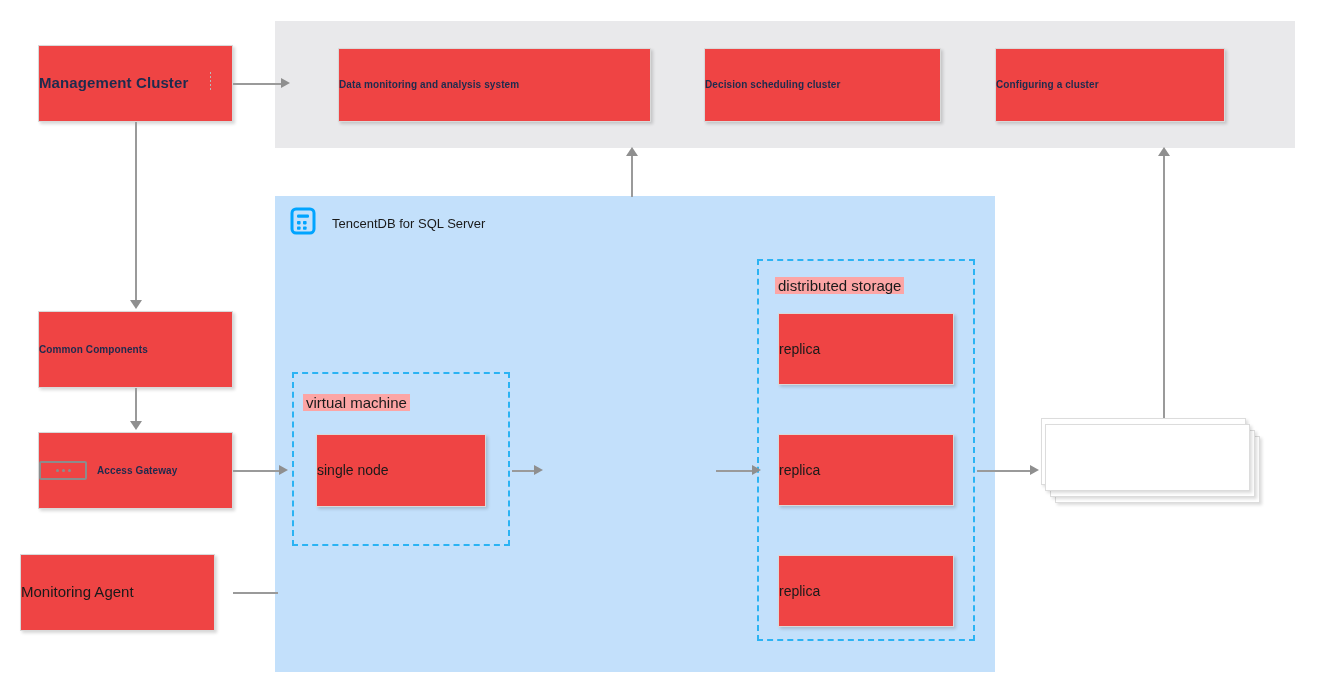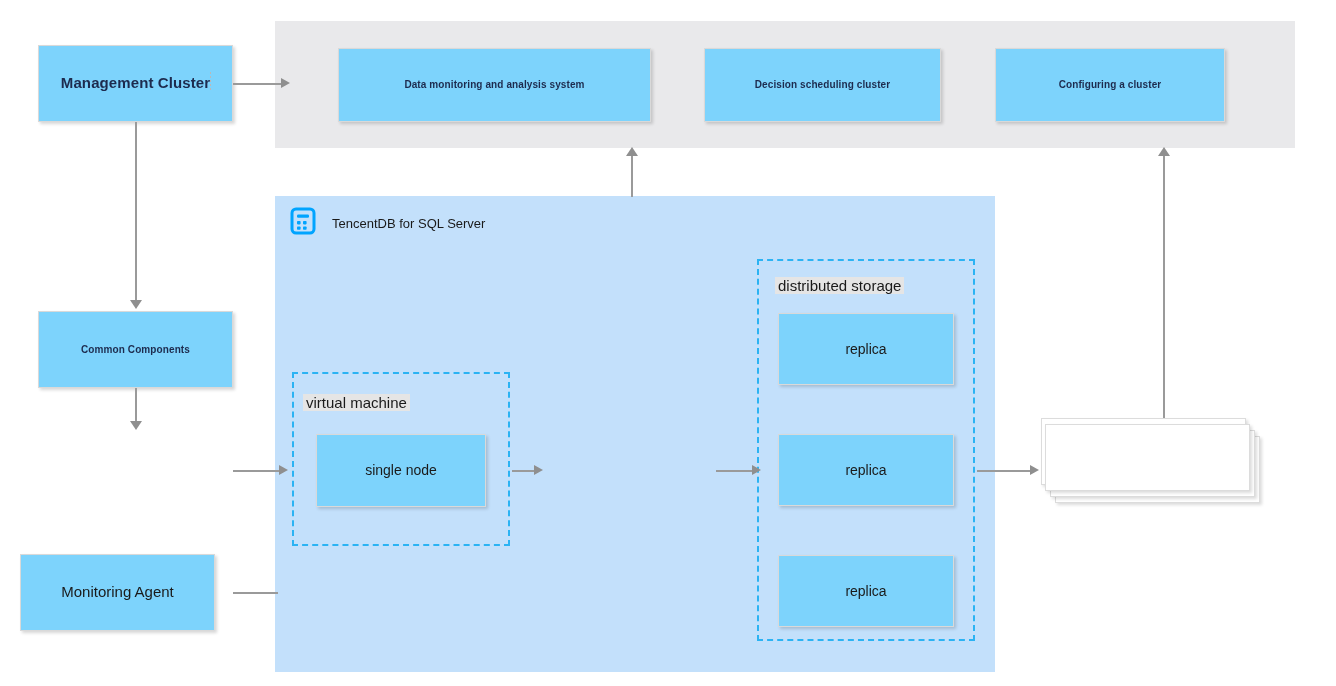--- a/index.html
+++ b/index.html
@@ -8,23 +8,23 @@
 
   #stage{position:absolute;left:0;top:0;width:1336px;height:686px;}
 
   
   .gray-band{position:absolute;left:275px;top:21px;width:1020px;height:127px;
              background:#e9e9eb;}
   .blue-panel{position:absolute;left:275px;top:196px;width:720px;height:476px;
               background:#c3e0fb;}
 
   
-  .card{position:absolute;background:#7dd3fc;border:1px solid #d9d9d9;
+  .card{position:absolute;background:#ef4444;border:1px solid #d9d9d9;
         box-shadow:2px 2px 3px rgba(0,0,0,.16);
-        display:flex;align-items:center;justify-content:center;
+        display:flex;align-items:center;justify-content:flex-start;
         text-align:center;box-sizing:border-box;}
   .card .lbl{line-height:1.35;}
 
   
   .bold-navy{font-weight:bold;color:#1d2b4e;font-size:15px;letter-spacing:.1px;}
   .bold-navy-sm{font-weight:bold;color:#1d2b4e;font-size:10px;letter-spacing:.1px;}
   .plain-dark{color:#1a1a1a;font-size:14px;font-weight:normal;}
   .plain-dark-sm{color:#1a1a1a;font-size:15px;font-weight:normal;}
 
   
@@ -42,21 +42,21 @@
 
   #replica-1{left:778px;top:313px;width:176px;height:72px;}
   #replica-2{left:778px;top:434px;width:176px;height:72px;}
   #replica-3{left:778px;top:555px;width:176px;height:72px;}
 
   
   .dashed{position:absolute;border:2px dashed #2bb3f3;box-sizing:border-box;}
   #vm-group{left:292px;top:372px;width:218px;height:174px;}
   #ds-group{left:757px;top:259px;width:218px;height:382px;}
   .group-label{position:absolute;font-size:15px;color:#1a1a1a;
-               background:#e5e5e5;padding:0 3px;white-space:nowrap;}
+               background:#fca5a5;padding:0 3px;white-space:nowrap;}
   #vm-label{left:303px;top:394px;}
   #ds-label{left:775px;top:277px;}
 
   
   .gw-icon{width:48px;height:19px;border:2px solid #8c8c8c;border-radius:2px;
            display:flex;align-items:center;justify-content:center;gap:3px;
            box-sizing:border-box;margin-right:10px;flex:none;}
   .gw-dot{width:3px;height:3px;background:#8c8c8c;border-radius:50%;}
 
   
@@ -110,20 +110,28 @@
 
   <div class="card" id="mgmt-cluster">
     <span class="lbl bold-navy">Management Cluster</span>
   </div>
   <div class="dot-mark"></div>
 
   <div class="card" id="common-components">
     <span class="lbl bold-navy-sm">Common Components</span>
   </div>
 
+  <div class="card" id="access-gateway">
+    <span class="gw-icon">
+      <i class="gw-dot"></i>
+        <i class="gw-dot"></i>
+        <i class="gw-dot"></i>
+    </span>
+    <span class="lbl bold-navy-sm">Access Gateway</span>
+  </div>
 
   <div class="card" id="monitoring-agent">
     <span class="lbl plain-dark-sm">Monitoring Agent</span>
   </div>
 
   <div id="tdb-header">
     <span>
       <svg width="26" height="28" viewBox="0 0 26 28" aria-hidden="true">
         <rect x="2" y="2" width="22" height="24" rx="4" ry="4" fill="none" stroke="#00a4ff" stroke-width="3"></rect>
         <rect x="7" y="7.5" width="12" height="3.2" rx="1.2" fill="#00a4ff"></rect>

